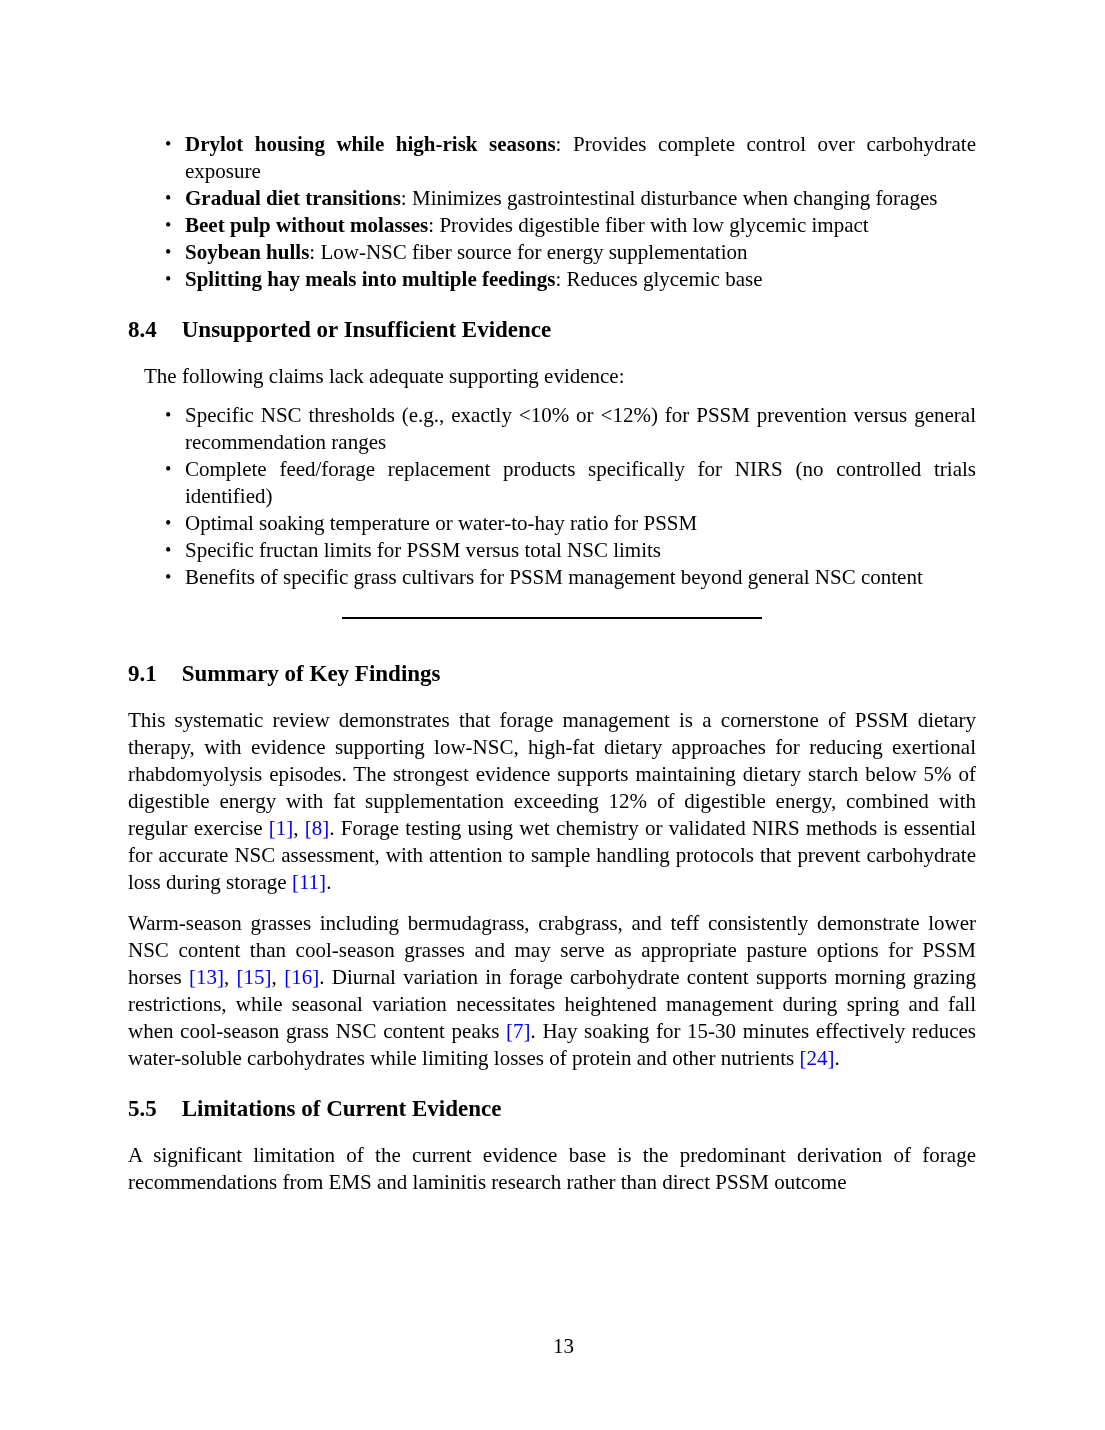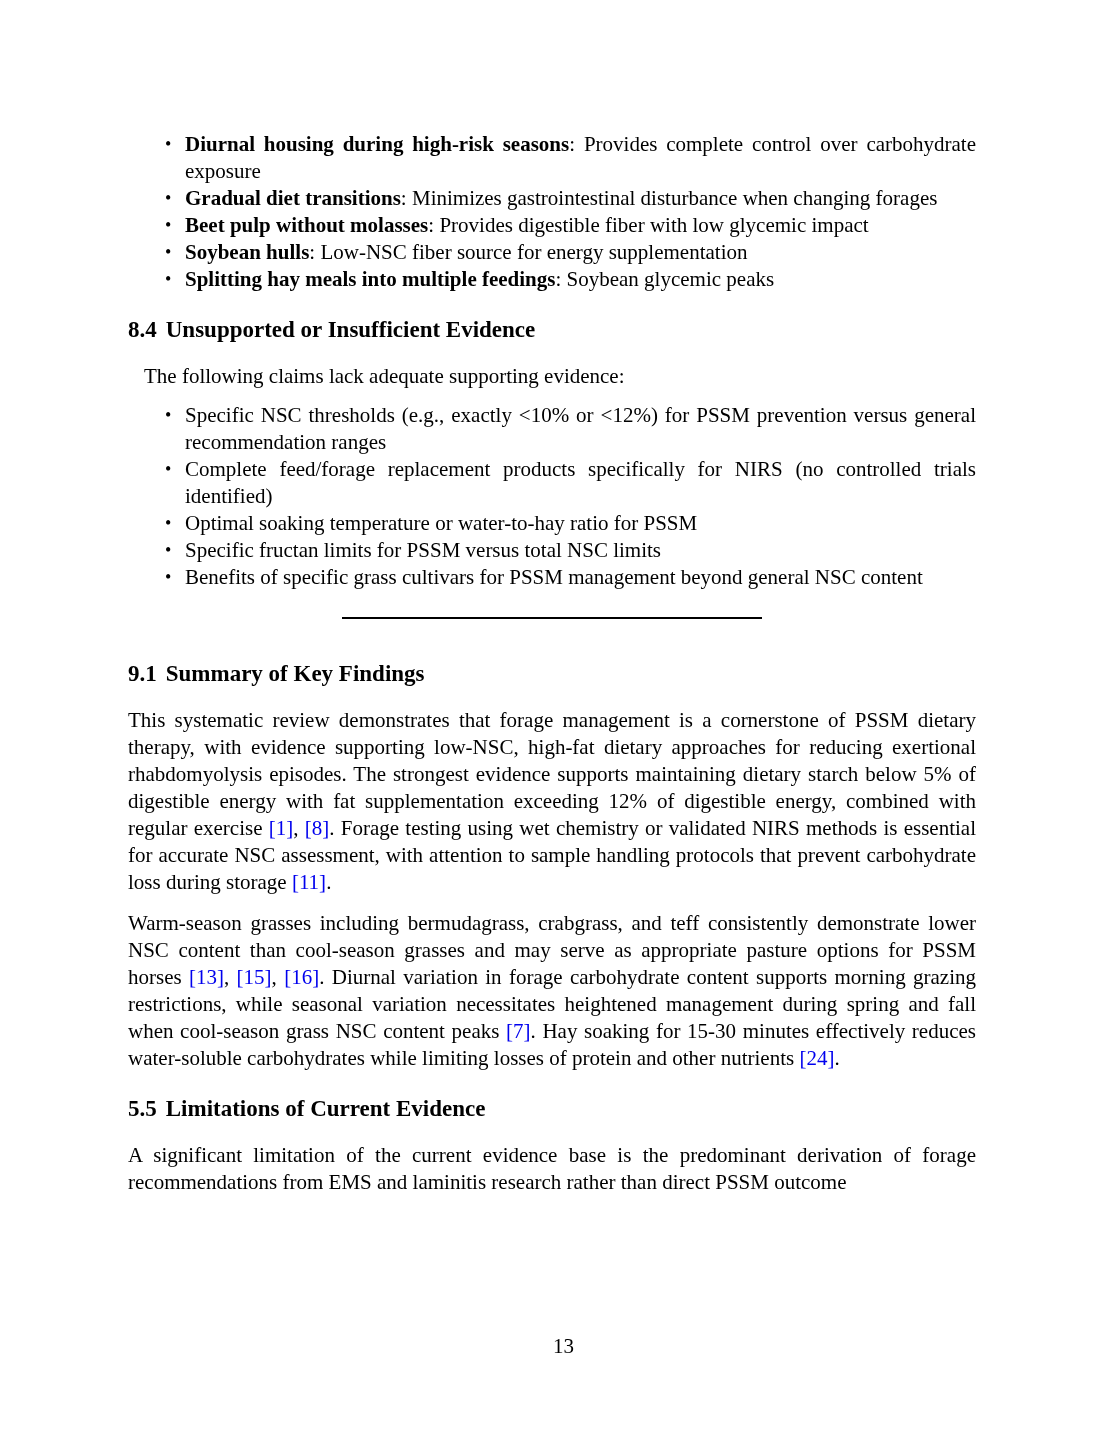--- a/index.html
+++ b/index.html
@@ -47,21 +47,21 @@
     line-height: 32px;
     font-weight: bold;
     margin: 0 0 22px 0;
   }
   h3.subsection {
     font-size: 23px;
     line-height: 26px;
     font-weight: bold;
     margin: 0 0 20px 0;
   }
-  h3.subsection .hnum { margin-right: 9px; }
+  h3.subsection .hnum { margin-right: 25px; }
   h2.section .hnum { margin-right: 15px; }
   .para {
     margin: 0 0 14px 0;
     text-align: justify;
   }
   .para.intro { margin: 0 0 12px 16px; }
   .para.pre-heading { margin-bottom: 24px; }
   .para.last { margin-bottom: 4px; }
   .divider {
     border: 0;
@@ -83,41 +83,41 @@
 </style>
 </head>
 <body>
 
 <div class="page">
 
   <ul class="blist list-top">
 
       <li>
         <span class="bullet">•</span>
-        <span class="li-body"><b class="term">Diurnal housing during high-risk seasons</b><span>: </span><span>Provides complete control over carbohydrate exposure</span></span>
+        <span class="li-body"><b class="term">Drylot housing while high-risk seasons</b><span>: </span><span>Provides complete control over carbohydrate exposure</span></span>
       </li>
 
       <li>
         <span class="bullet">•</span>
         <span class="li-body"><b class="term">Gradual diet transitions</b><span>: </span><span>Minimizes gastrointestinal disturbance when changing forages</span></span>
       </li>
 
       <li>
         <span class="bullet">•</span>
         <span class="li-body"><b class="term">Beet pulp without molasses</b><span>: </span><span>Provides digestible fiber with low glycemic impact</span></span>
       </li>
 
       <li>
         <span class="bullet">•</span>
         <span class="li-body"><b class="term">Soybean hulls</b><span>: </span><span>Low-NSC fiber source for energy supplementation</span></span>
       </li>
 
       <li>
         <span class="bullet">•</span>
-        <span class="li-body"><b class="term">Splitting hay meals into multiple feedings</b><span>: </span><span>Soybean glycemic peaks</span></span>
+        <span class="li-body"><b class="term">Splitting hay meals into multiple feedings</b><span>: </span><span>Reduces glycemic base</span></span>
       </li>
     </ul>
 
   <h3 class="subsection"><span class="hnum">8.4</span><span>Unsupported or Insufficient Evidence</span></h3>
 
   <p class="para intro">The following claims lack adequate supporting evidence:</p>
 
   <ul class="blist list-mid">
 
       <li>

